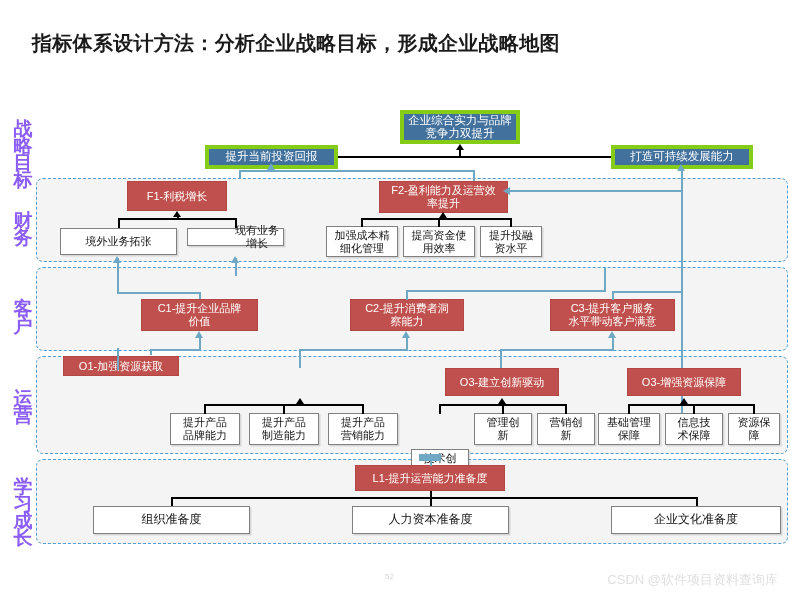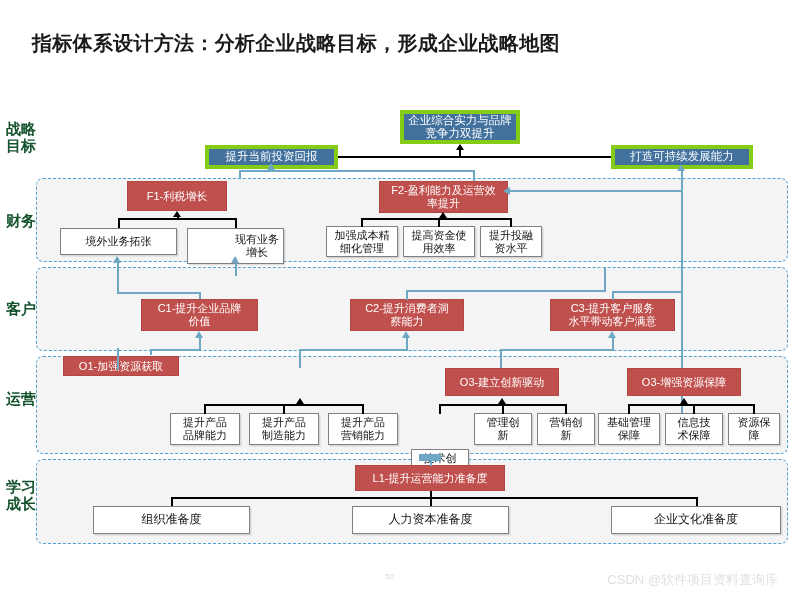--- a/index.html
+++ b/index.html
@@ -14,22 +14,22 @@
   
   .title {
     position: absolute; left: 32px; top: 30px;
     font-size: 20px; font-weight: bold; color: #1a1a1a;
     letter-spacing: 0.3px; white-space: nowrap;
   }
 
   
   .rowlabel {
     position: absolute;
-    font-size: 15px; font-weight: bold; color: #14532d;
-    line-height: 17px; width: 34px;
+    font-size: 19px; font-weight: bold; color: #8b5cf6;
+    line-height: 17px; text-align: center; width: 34px;
   }
 
   
   .band {
     position: absolute;
     border: 1.6px dashed #4f9ed4;
     border-radius: 7px;
     background: #f4f4f4;
   }
 
@@ -126,21 +126,21 @@
   <div class="ln ln-h" style="left:338px; top:156px; width:273px;"></div>
 
   <div class="ln ln-v" style="left:459px; top:150px; height:7px;"></div>
   <div class="arrow-up-blk" style="left:456px; top:144px;"></div>
 
   <div class="box box-red" style="left:127px; top:181px; width:100px; height:30px;">F1-利税增长</div>
   <div class="box box-red" style="left:379px; top:181px; width:129px; height:32px;">F2-盈利能力及运营效
 率提升</div>
 
   <div class="box box-white" style="left:60px; top:228px; width:117px; height:27px;">境外业务拓张</div>
-  <div class="box box-white" style="left:187px; top:228px; width:97px; height:36px;padding-left:43px;">现有业务增长</div>
+  <div class="box box-white" style="left:187px; top:228px; width:97px; height:18px;padding-left:43px;">现有业务增长</div>
 
   <div class="box box-white" style="left:326px; top:226px; width:72px; height:31px;">加强成本精
 细化管理</div>
   <div class="box box-white" style="left:403px; top:226px; width:72px; height:31px;">提高资金使
 用效率</div>
   <div class="box box-white" style="left:480px; top:226px; width:62px; height:31px;">提升投融
 资水平</div>
 
   <div class="ln ln-h" style="left:118px; top:218px; width:118px;"></div>
   <div class="ln ln-v" style="left:118px; top:218px; height:10px;"></div>

